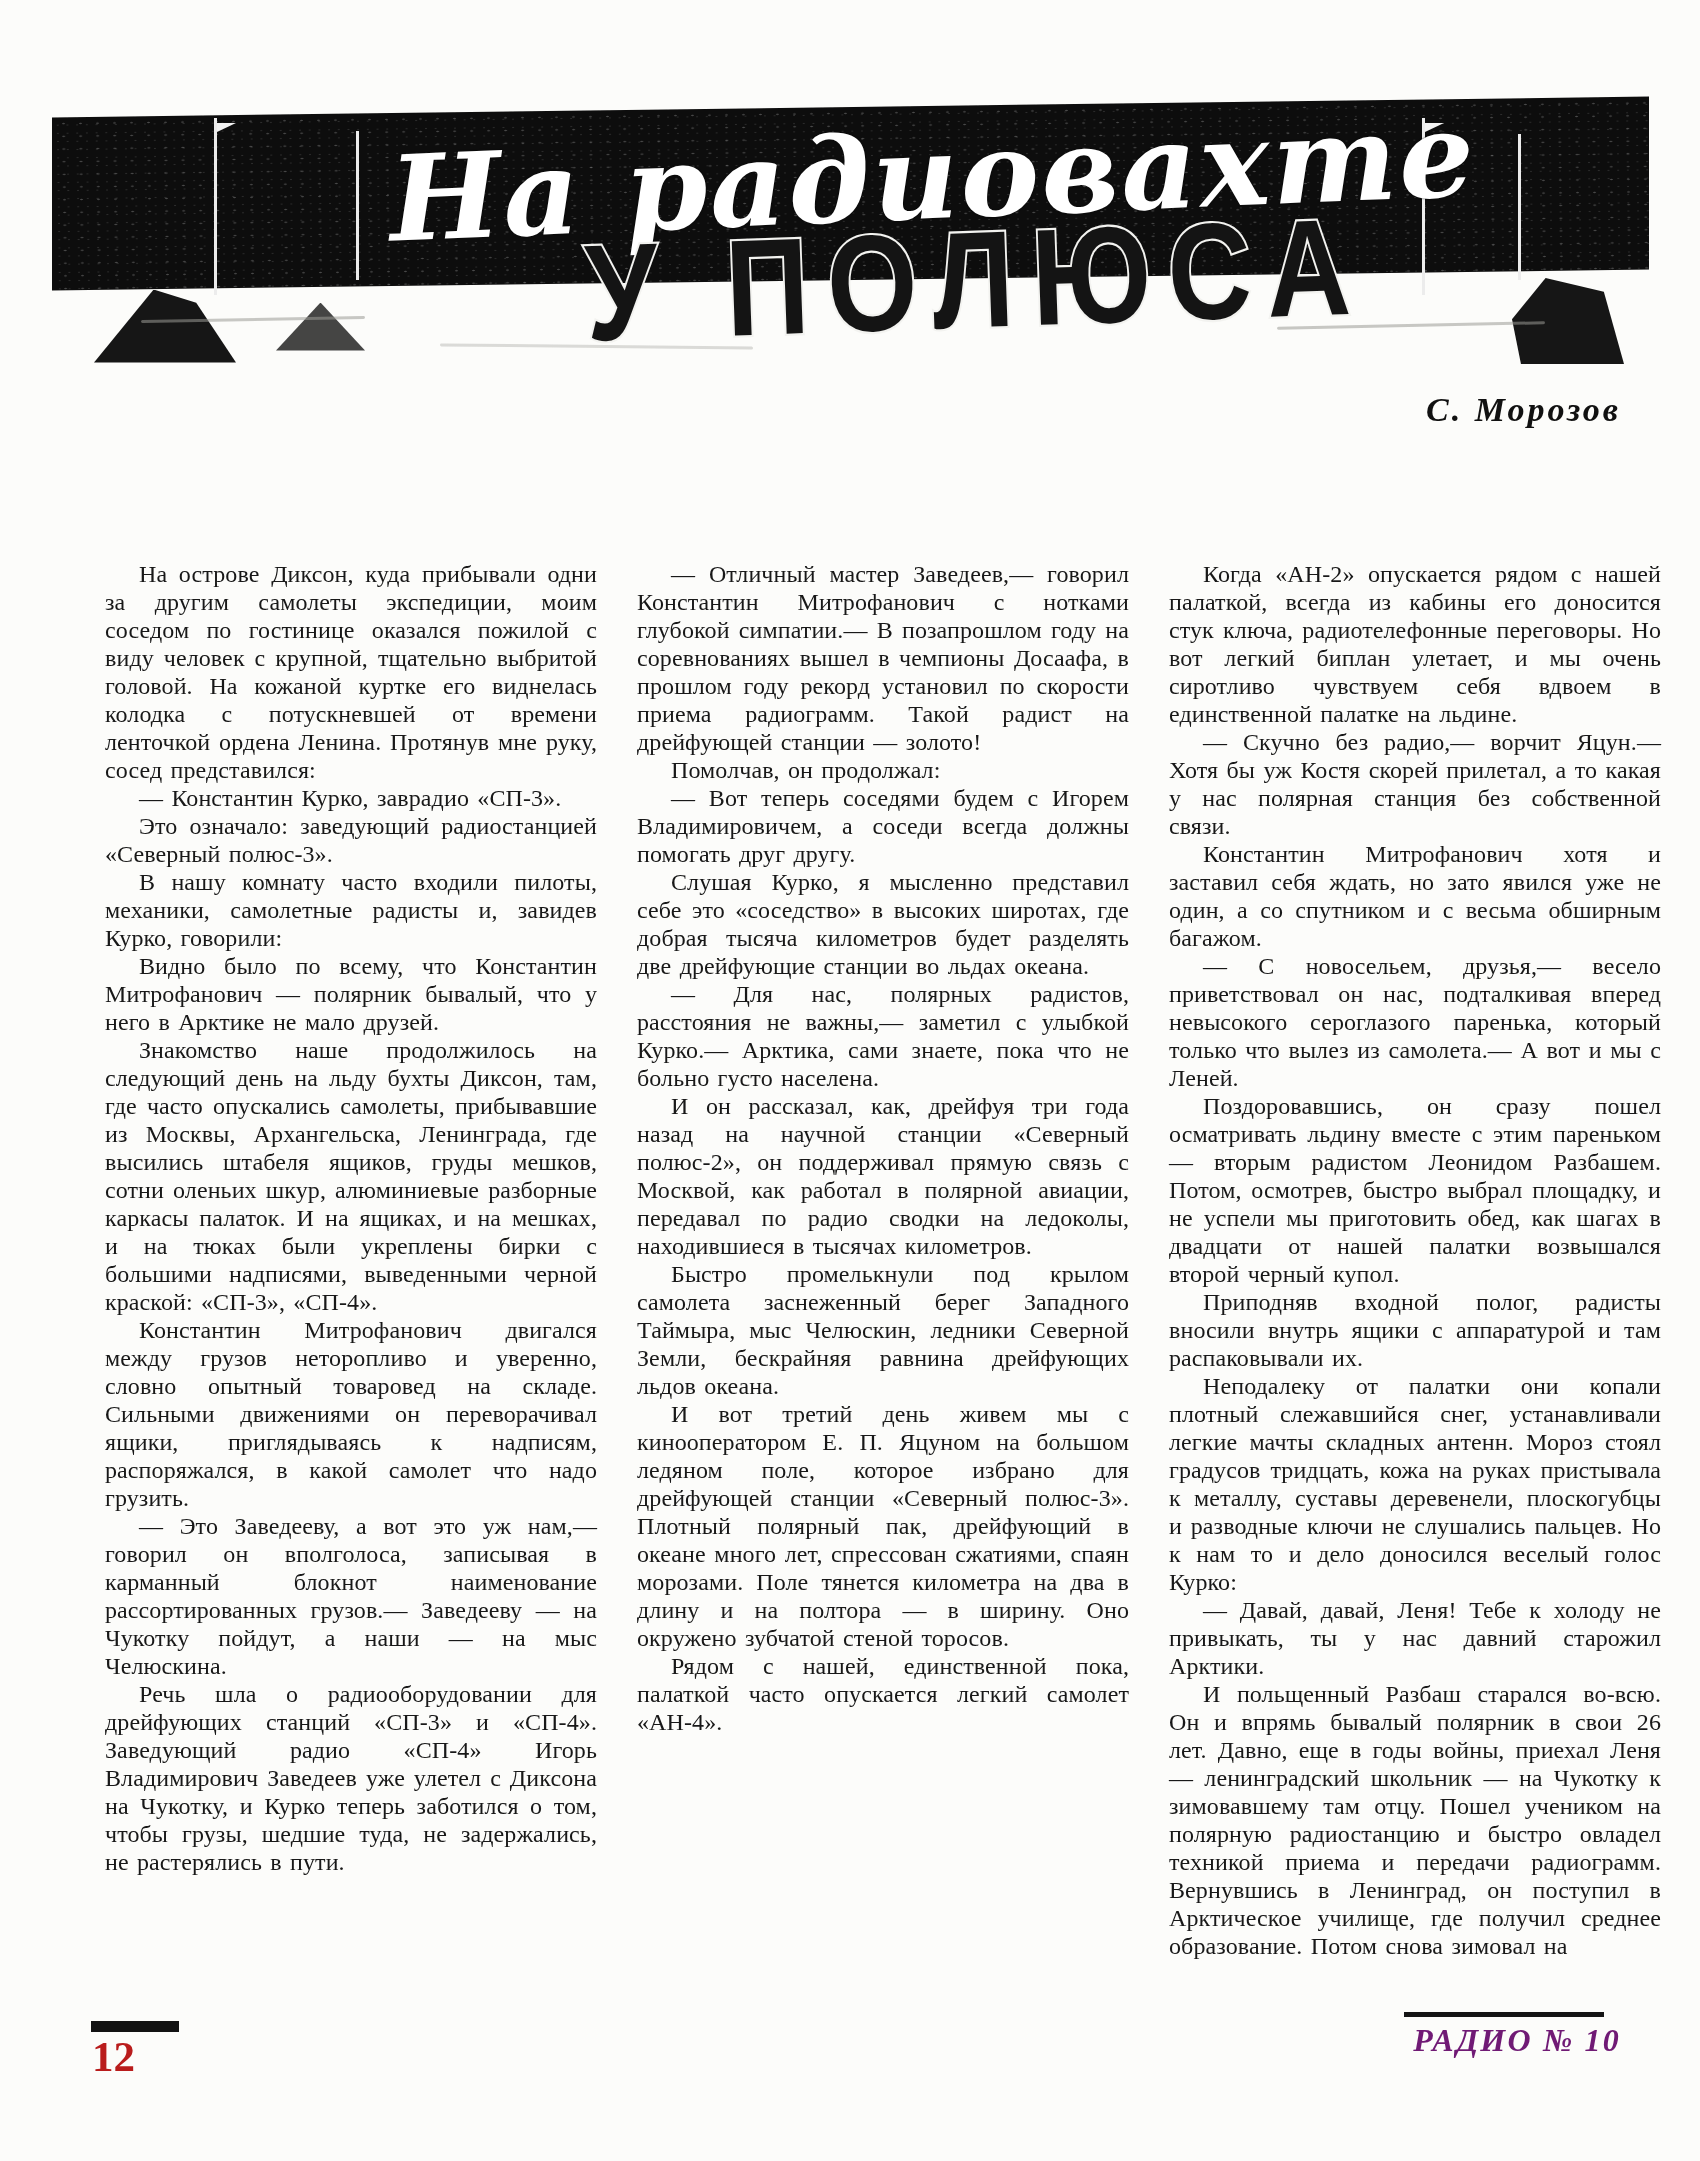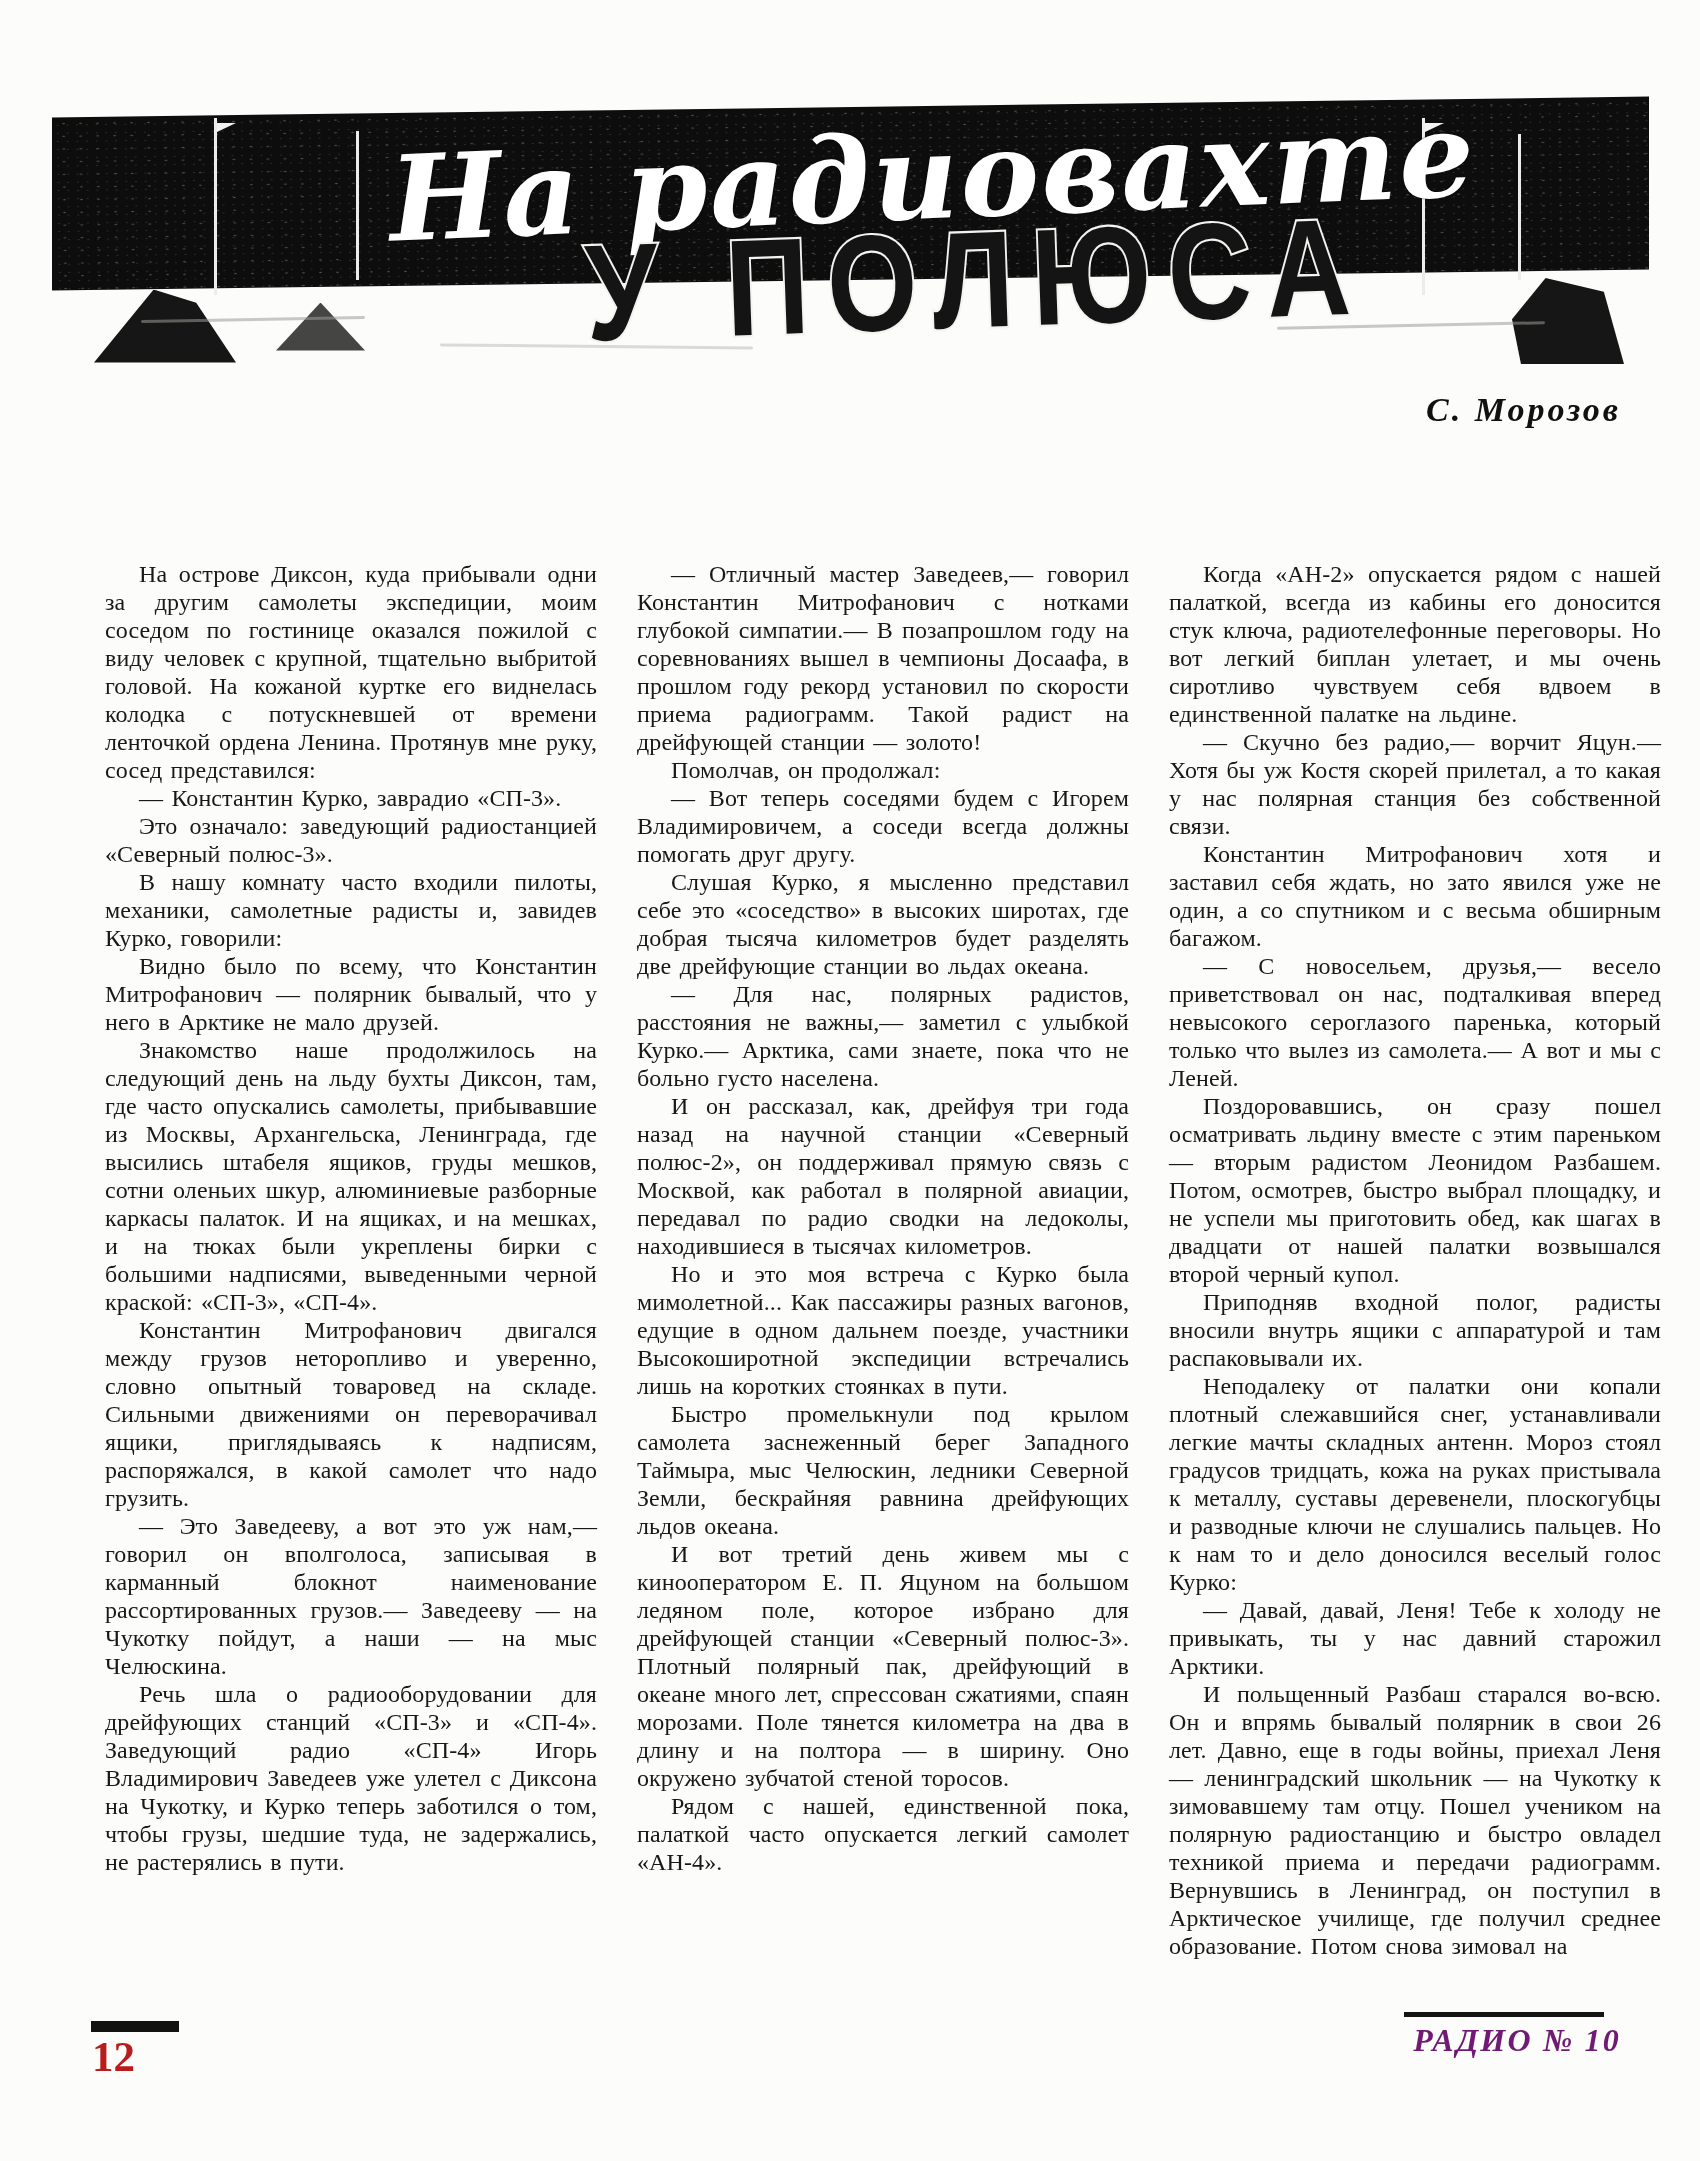--- a/index.html
+++ b/index.html
@@ -166,21 +166,20 @@
     <p>— Это Заведееву, а вот это уж нам,— говорил он вполголоса, записывая в карманный блокнот наименование рассортированных грузов.— Заведееву — на Чукотку пойдут, а наши — на мыс Челюскина.</p>
     <p>Речь шла о радиооборудовании для дрейфующих станций «СП-3» и «СП-4». Заведующий радио «СП-4» Игорь Владимирович Заведеев уже улетел с Диксона на Чукотку, и Курко теперь заботился о том, чтобы грузы, шедшие туда, не задержались, не растерялись в пути.</p>
   </div>
   <div class="col">
     <p>— Отличный мастер Заведеев,— говорил Константин Митрофанович с нотками глубокой симпатии.— В позапрошлом году на соревнованиях вышел в чемпионы Досаафа, в прошлом году рекорд установил по скорости приема радиограмм. Такой радист на дрейфующей станции — золото!</p>
     <p>Помолчав, он продолжал:</p>
     <p>— Вот теперь соседями будем с Игорем Владимировичем, а соседи всегда должны помогать друг другу.</p>
     <p>Слушая Курко, я мысленно представил себе это «соседство» в высоких широтах, где добрая тысяча километров будет разделять две дрейфующие станции во льдах океана.</p>
     <p>— Для нас, полярных радистов, расстояния не важны,— заметил с улыбкой Курко.— Арктика, сами знаете, пока что не больно густо населена.</p>
     <p>И он рассказал, как, дрейфуя три года назад на научной станции «Северный полюс-2», он поддерживал прямую связь с Москвой, как работал в полярной авиации, передавал по радио сводки на ледоколы, находившиеся в тысячах километров.</p>
-    <p>Но и это моя встреча с Курко была мимолетной... Как пассажиры разных вагонов, едущие в одном дальнем поезде, участники Высокоширотной экспедиции встречались лишь на коротких стоянках в пути.</p>
     <p>Быстро промелькнули под крылом самолета заснеженный берег Западного Таймыра, мыс Челюскин, ледники Северной Земли, бескрайняя равнина дрейфующих льдов океана.</p>
     <p>И вот третий день живем мы с кинооператором Е. П. Яцуном на большом ледяном поле, которое избрано для дрейфующей станции «Северный полюс-3». Плотный полярный пак, дрейфующий в океане много лет, спрессован сжатиями, спаян морозами. Поле тянется километра на два в длину и на полтора — в ширину. Оно окружено зубчатой стеной торосов.</p>
     <p>Рядом с нашей, единственной пока, палаткой часто опускается легкий самолет «АН-4».</p>
   </div>
   <div class="col">
     <p>Когда «АН-2» опускается рядом с нашей палаткой, всегда из кабины его доносится стук ключа, радиотелефонные переговоры. Но вот легкий биплан улетает, и мы очень сиротливо чувствуем себя вдвоем в единственной палатке на льдине.</p>
     <p>— Скучно без радио,— ворчит Яцун.— Хотя бы уж Костя скорей прилетал, а то какая у нас полярная станция без собственной связи.</p>
     <p>Константин Митрофанович хотя и заставил себя ждать, но зато явился уже не один, а со спутником и с весьма обширным багажом.</p>
     <p>— С новосельем, друзья,— весело приветствовал он нас, подталкивая вперед невысокого сероглазого паренька, который только что вылез из самолета.— А вот и мы с Леней.</p>
     <p>Поздоровавшись, он сразу пошел осматривать льдину вместе с этим пареньком — вторым радистом Леонидом Разбашем. Потом, осмотрев, быстро выбрал площадку, и не успели мы приготовить обед, как шагах в двадцати от нашей палатки возвышался второй черный купол.</p>

